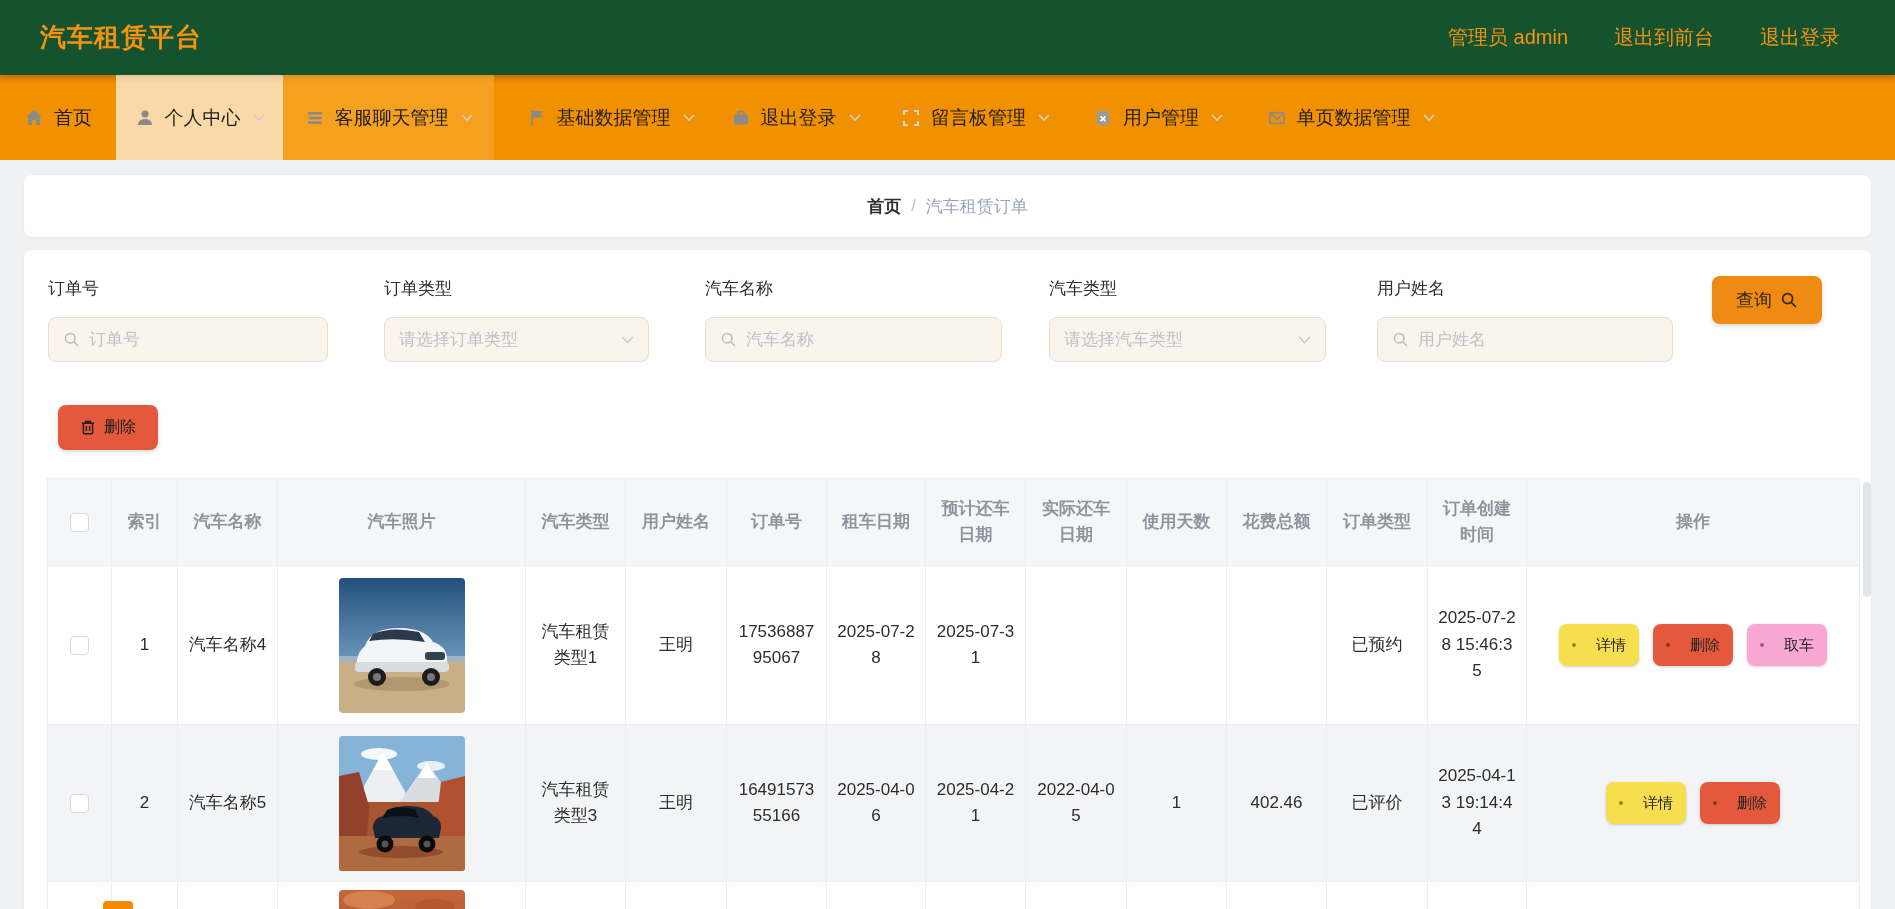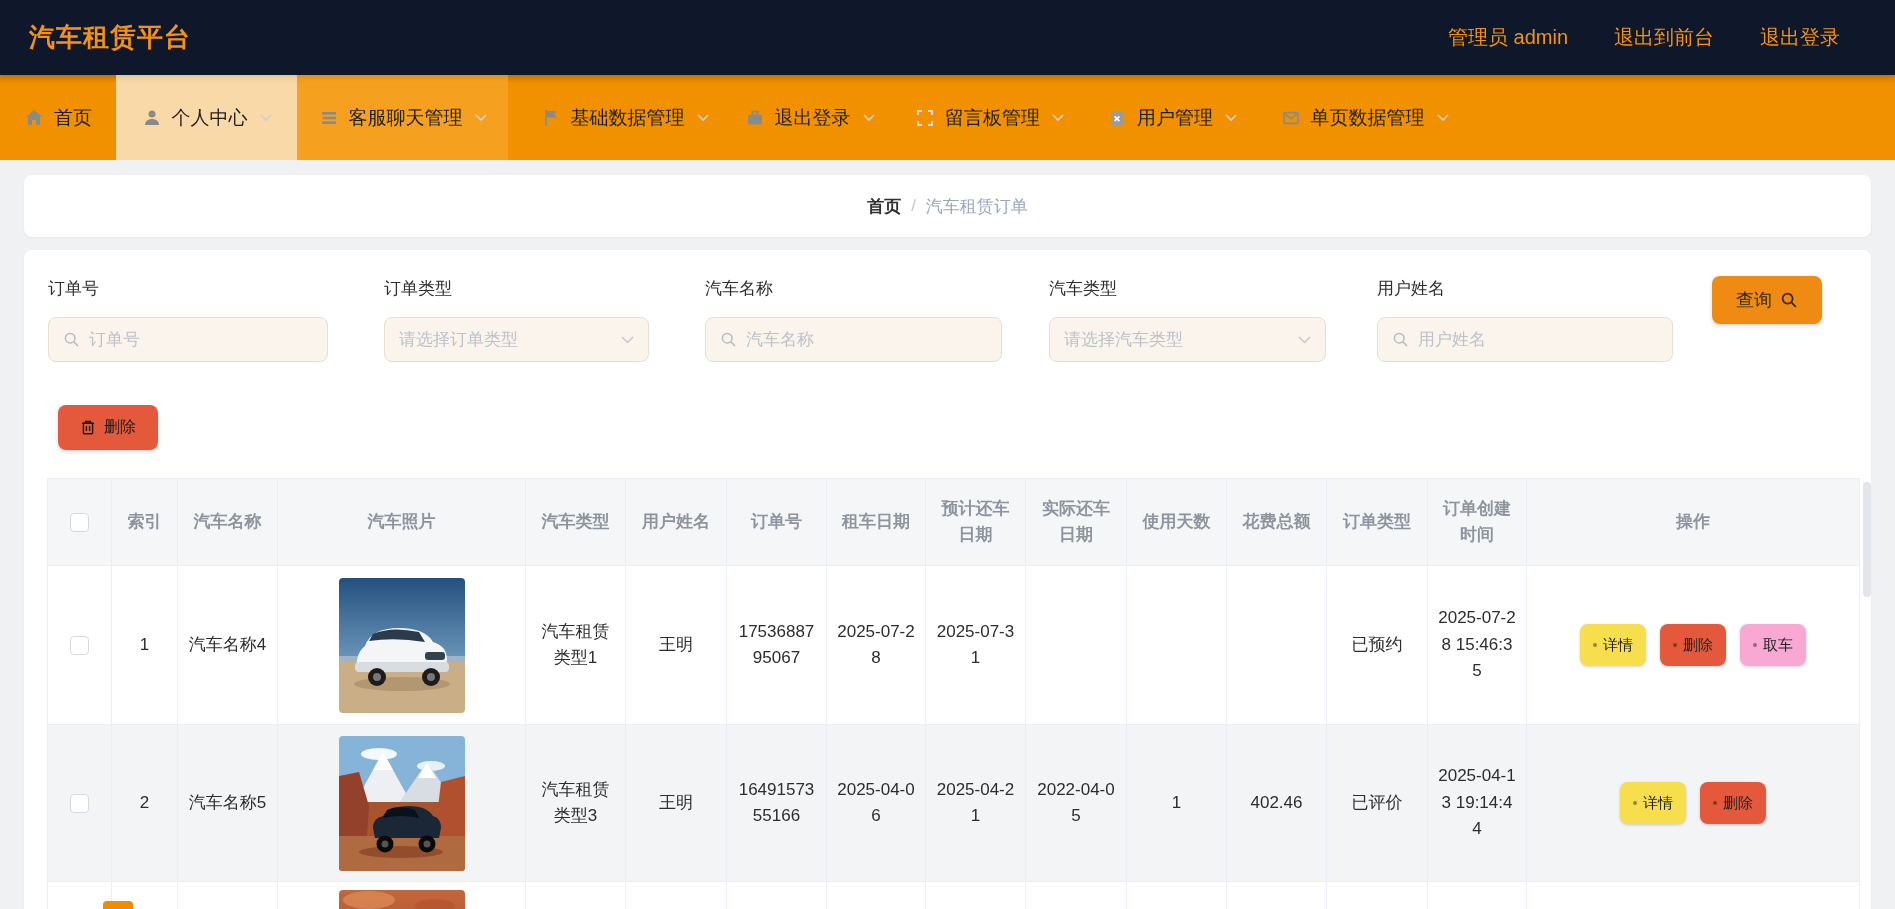--- a/index.html
+++ b/index.html
@@ -1,21 +1,21 @@
 <!DOCTYPE html>
 <html><head>
 <meta charset="utf-8">
 <style>
   * { margin:0; padding:0; box-sizing:border-box; }
   html,body { width:1895px; height:909px; overflow:hidden; background:#F0F1F3;
     font-family:"Liberation Sans","DejaVu Sans",sans-serif; }
 
   
-  .top-header { height:75px; background:#0f172a; display:flex; align-items:center;
-    justify-content:space-between; padding:0 55px 0 29px; position:relative; z-index:5;
+  .top-header { height:75px; background:#14532d; display:flex; align-items:center;
+    justify-content:space-between; padding:0 55px 0 40px; position:relative; z-index:5;
     box-shadow:0 2px 6px rgba(0,0,0,.12); }
   .app-title { font-size:26px; font-weight:bold; color:#F59211; letter-spacing:1px; }
   .header-links { display:flex; gap:46px; }
   .hlink { font-size:20px; color:#F59211; cursor:pointer; text-decoration:none; }
 
   
   .navbar { height:85px; display:flex; align-items:stretch;
     background:linear-gradient(180deg,#D87D00 0px,#F29100 9px,#F29100 100%); }
   .nav-item { display:flex; align-items:center; justify-content:center; gap:10px;
     cursor:pointer; position:relative; color:#1e1e1e; font-size:19px; font-weight:500; }
@@ -70,21 +70,21 @@
 
   .cbx { display:inline-block; width:19px; height:19px; background:#fff;
     border:1px solid #D6D9DF; border-radius:4px; cursor:pointer; vertical-align:middle; }
   .photo { width:126px; height:135px; border-radius:4px; overflow:hidden; display:inline-block;
     vertical-align:middle; }
   .photo svg { display:block; }
 
   .actions { display:flex; align-items:center; justify-content:center; gap:14px; }
   .abtn { height:42px; padding:0 13px; border:none; border-radius:8px; cursor:pointer;
     font-size:15px; color:#232323; font-family:inherit; display:inline-flex; align-items:center;
-    gap:6px; box-shadow:0 1px 3px rgba(0,0,0,.18); }
+    gap:20px; box-shadow:0 1px 3px rgba(0,0,0,.18); }
   .abtn .mini { width:4px; height:4px; border-radius:50%; background:rgba(0,0,0,.4); }
   .abtn.yellow { background:#F6DE4D; }
   .abtn.red { background:#E4593C; }
   .abtn.orange { background:#f9a8d4; }
 
   .scroll-thumb { position:absolute; left:1839px; top:232px; width:8px; height:115px;
     background:#E2E5E9; border-radius:4px; cursor:pointer; }
   .orange-sliver { position:absolute; left:79px; top:651px; width:30px; height:8px;
     background:#F08C00; border-radius:4px 4px 0 0; }
 </style>
@@ -105,21 +105,21 @@
   <nav class="navbar">
     <div class="nav-item" style="width:116px">
       <span class="nicon">
         <svg width="20" height="20" viewBox="0 0 20 20">
             <path d="M10 2 L18 9 H16 V17 H12 V12 H8 V17 H4 V9 H2 Z" fill="#8a8a8a"></path>
           </svg>
       </span>
       <span class="nlabel">首页</span>
     </div>
 
-    <div class="nav-item highlighted" style="width:181px">
+    <div class="nav-item highlighted" style="width:167px">
       <span class="nicon">
         <svg width="20" height="20" viewBox="0 0 20 20">
             <circle cx="10" cy="6" r="3.5" fill="#8a8a8a"></circle>
             <path d="M3 17 c0-4 3.2-6 7-6 s7 2 7 6 z" fill="#8a8a8a"></path>
           </svg>
       </span>
       <span class="nlabel">个人中心</span>
       <span class="nchev">
         <svg width="12" height="8" viewBox="0 0 12 8">
             <polyline points="1,1 6,6 11,1" fill="none" stroke="#cfcfcf" stroke-width="1.6"></polyline>

